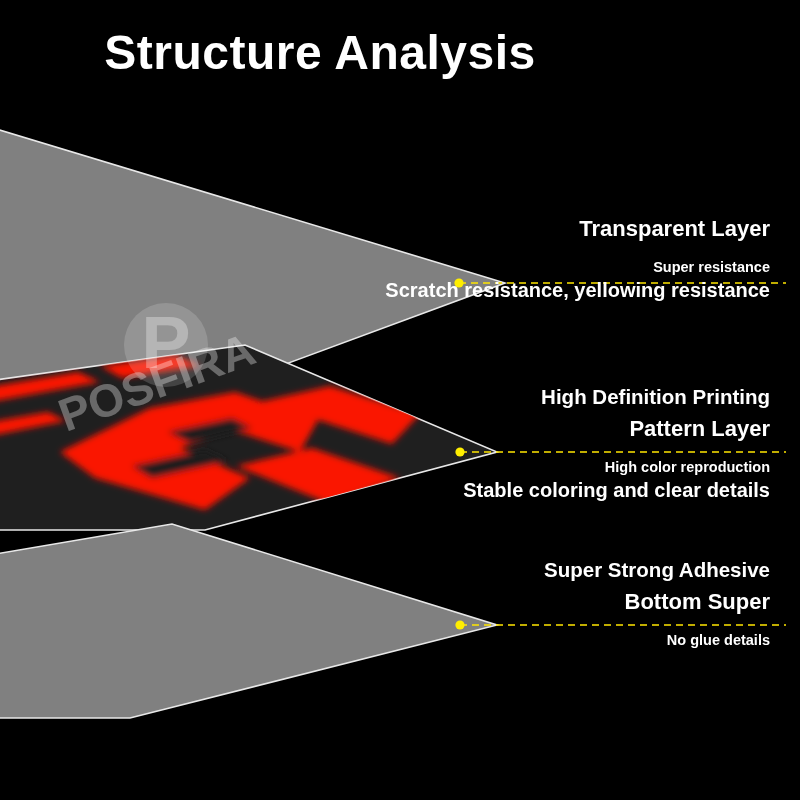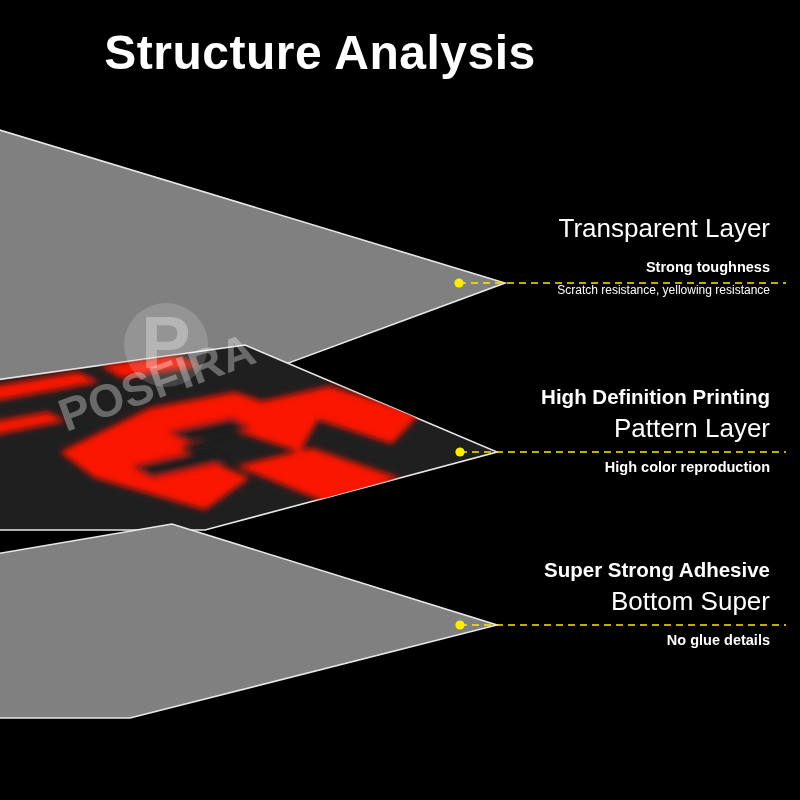--- a/index.html
+++ b/index.html
@@ -51,36 +51,36 @@
     color: #ffffff;
   }
   .anno .line-1 {
     font-size: 20.5px;
     font-weight: bold;
     line-height: 31px;
     white-space: nowrap;
     padding-right: 15px;
   }
   .anno .line-2 {
-    font-size: 26px;
-    font-weight: normal;
+    font-size: 22px;
+    font-weight: bold;
     line-height: 33px;
     white-space: nowrap;
     padding-right: 15px;
   }
   .anno .sub-1 {
     font-size: 14.5px;
     font-weight: bold;
     line-height: 23px;
     white-space: nowrap;
     padding-right: 15px;
   }
   .anno .sub-2 {
-    font-size: 12px;
-    font-weight: normal;
+    font-size: 20px;
+    font-weight: bold;
     line-height: 22px;
     white-space: nowrap;
     padding-right: 15px;
   }
   
   .anno .rule-gap {
     height: 11px;
   }
 
   
@@ -163,29 +163,30 @@
     <g filter="url(#wm-blur)">
       <circle cx="118" cy="45" r="42" fill="#ffffff" opacity="0.16"></circle>
       <text x="118" y="68" font-family="Liberation Sans, sans-serif" font-size="74" font-weight="bold" fill="#ffffff" opacity="0.30" text-anchor="middle">P</text>
       <text x="18" y="132" font-family="Liberation Sans, sans-serif" font-size="46" font-weight="bold" fill="#ffffff" opacity="0.33" transform="rotate(-20 18 132)">POSFIRA</text>
     </g>
   </svg>
 
   <div class="anno" id="anno-1">
     <div class="line-2">Transparent Layer</div>
     <div class="rule-gap"></div>
-    <div class="sub-1">Strong toughness</div>
+    <div class="sub-1">Super resistance</div>
     <div class="sub-2">Scratch resistance, yellowing resistance</div>
   </div>
 
   <div class="anno" id="anno-2">
     <div class="line-1">High Definition Printing</div>
     <div class="line-2">Pattern Layer</div>
     <div class="rule-gap"></div>
     <div class="sub-1">High color reproduction</div>
+    <div class="sub-2">Stable coloring and clear details</div>
   </div>
 
   <div class="anno" id="anno-3">
     <div class="line-1">Super Strong Adhesive</div>
     <div class="line-2">Bottom Super</div>
     <div class="rule-gap"></div>
     <div class="sub-1">No glue details</div>
   </div>
 
 </div>

